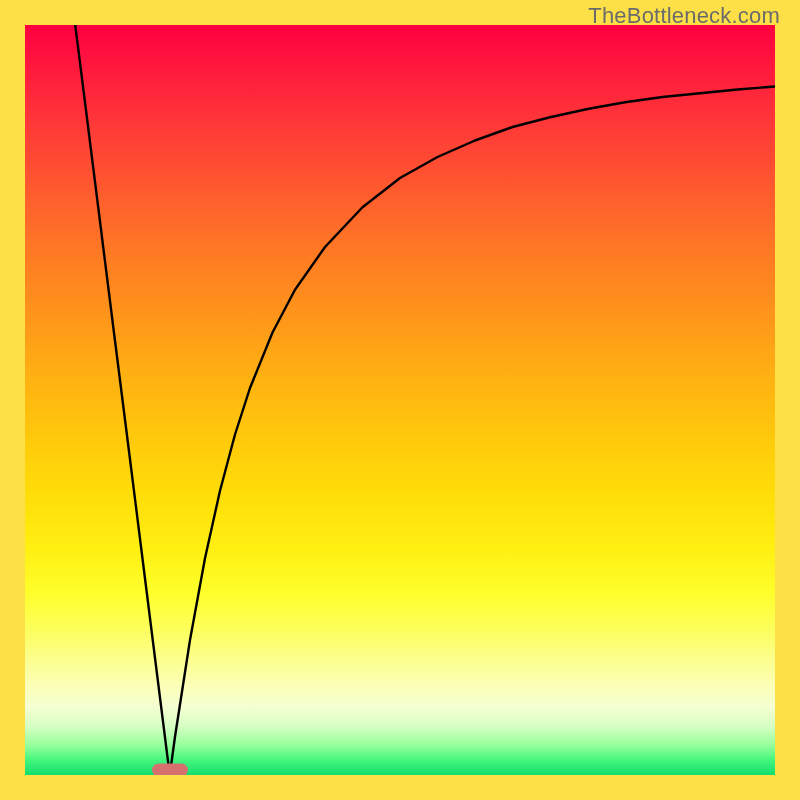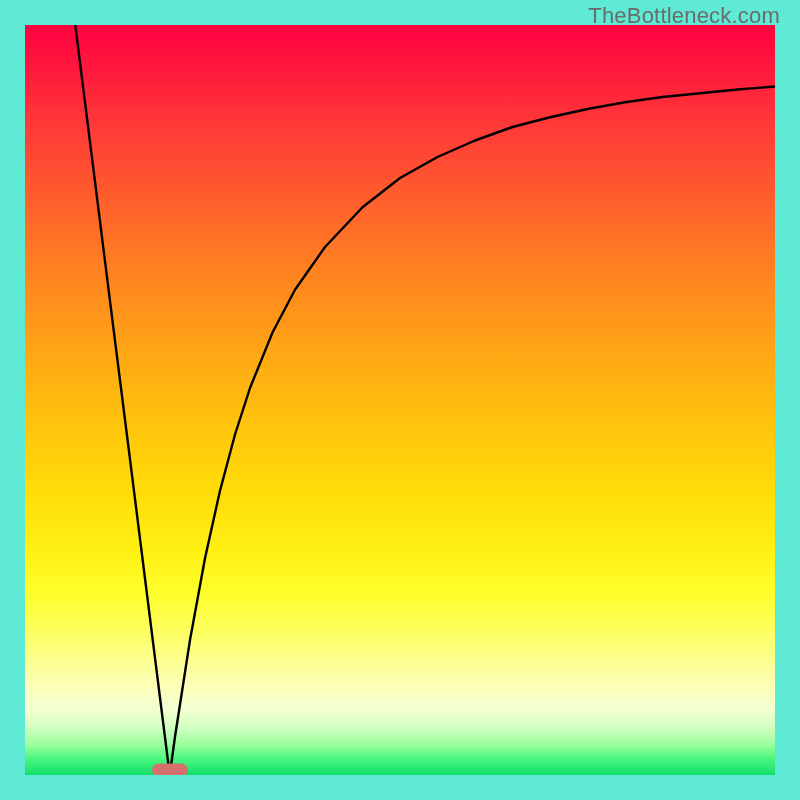--- a/index.html
+++ b/index.html
@@ -10,21 +10,21 @@
     overflow: hidden;
     background: #000;
     font-family: Arial, Helvetica, sans-serif;
   }
   .frame {
     position: absolute;
     left: 0;
     top: 0;
     width: 800px;
     height: 800px;
-    background: #5eead4;
+    background: #fde047;
   }
   .plot {
     position: absolute;
     left: 25px;
     top: 25px;
     width: 750px;
     height: 750px;
     overflow: hidden;
   }
   .gradient {

